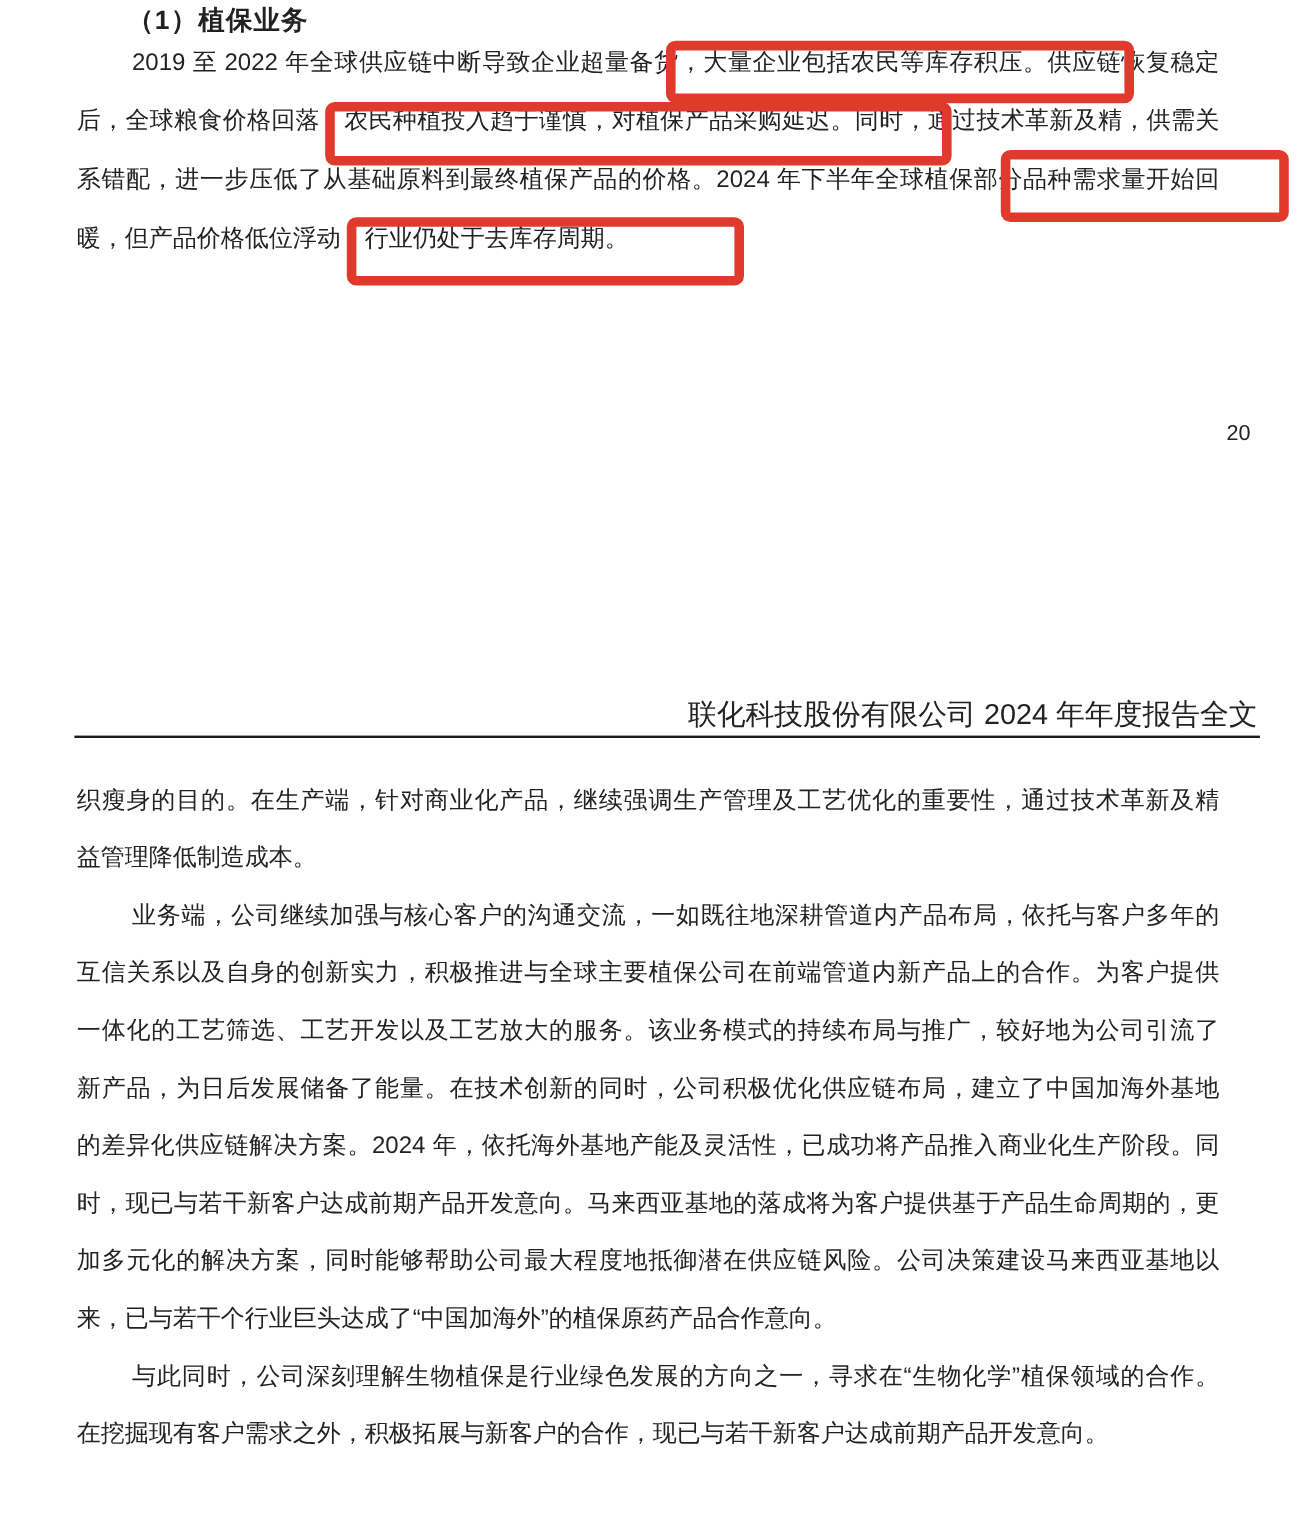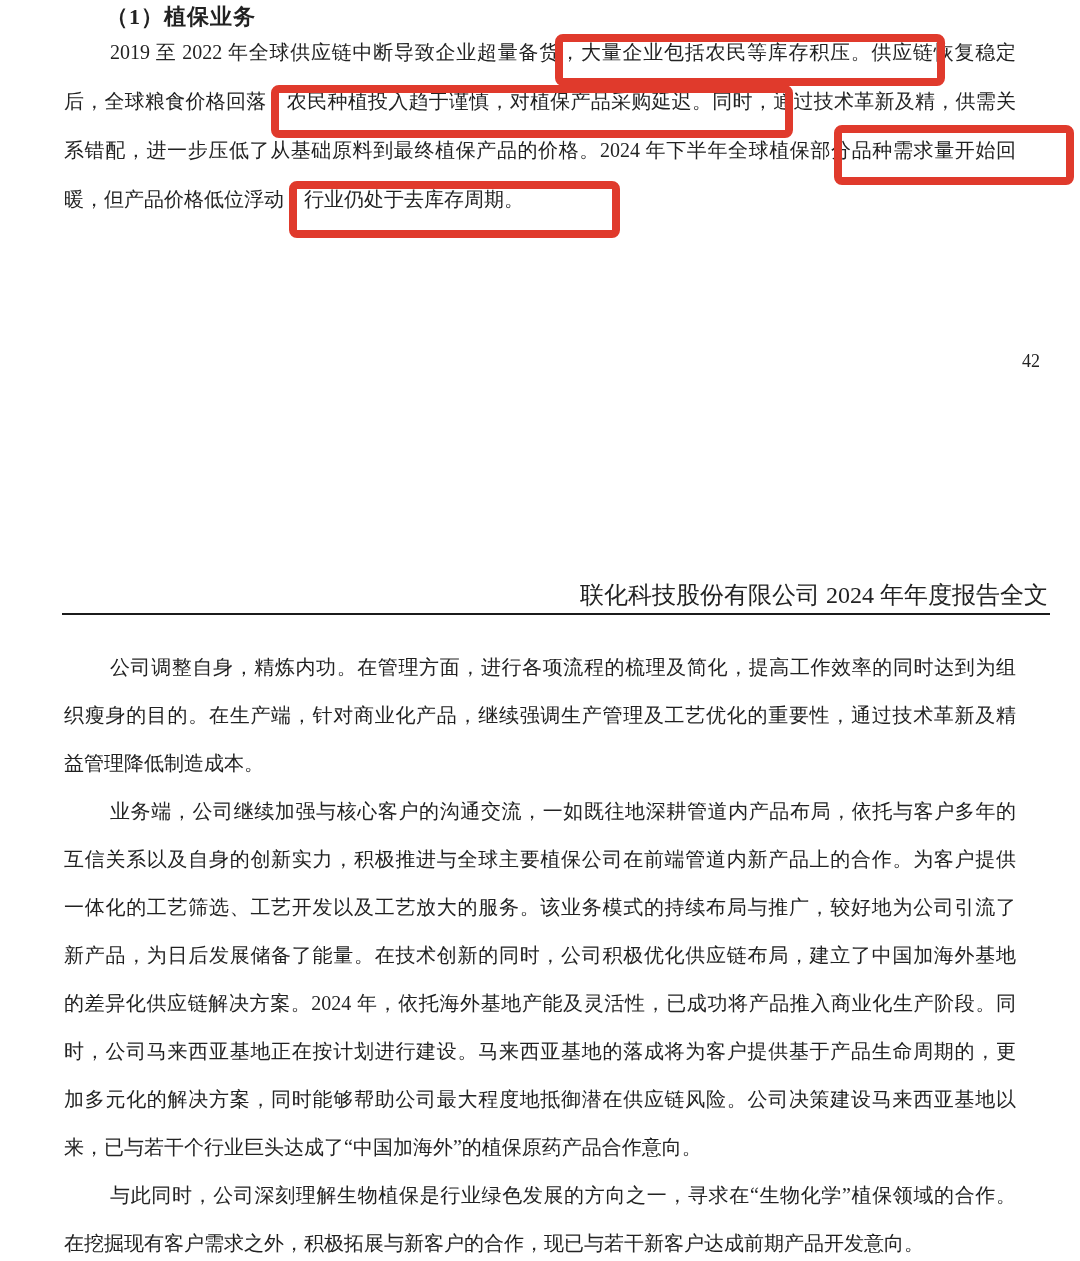--- a/index.html
+++ b/index.html
@@ -4,21 +4,21 @@
 <style>
   :root { --annot-color: #e03a2c; --ink: #222222; --paper: #ffffff; }
   * { box-sizing: border-box; }
   html, body { margin: 0; padding: 0; background: #fff; }
   .page {
     position: relative;
     width: 1080px;
     height: 1261px;
     background: var(--paper);
     color: var(--ink);
-    font-family: Liberation Serif, serif;
+    font-family: Liberation Sans, sans-serif;
     overflow: hidden;
   }
   .heading {
     position: absolute;
     left: 106px;
     top: 2px;
     margin: 0;
     font-size: 22px;
     font-weight: bold;
     letter-spacing: 1px;
@@ -76,37 +76,36 @@
 
   <h2 class="heading">（1）植保业务</h2>
 
   <div class="para top-para">
     <div class="line indent">2019 至 2022 年全球供应链中断导致企业超量备货，大量企业包括农民等库存积压。供应链恢复稳定</div>
     <div class="line">后，全球粮食价格回落，农民种植投入趋于谨慎，对植保产品采购延迟。同时，通过技术革新及精，供需关</div>
     <div class="line">系错配，进一步压低了从基础原料到最终植保产品的价格。2024 年下半年全球植保部分品种需求量开始回</div>
     <div class="line last">暖，但产品价格低位浮动，行业仍处于去库存周期。</div>
   </div>
 
-  <div class="page-number">42</div>
+  <div class="page-number">20</div>
 
   <div class="footer-text">联化科技股份有限公司 2024 年年度报告全文</div>
 
   <div class="divider"></div>
 
   <div class="para body-para">
-    <div class="line indent">公司调整自身，精炼内功。在管理方面，进行各项流程的梳理及简化，提高工作效率的同时达到为组</div>
     <div class="line">织瘦身的目的。在生产端，针对商业化产品，继续强调生产管理及工艺优化的重要性，通过技术革新及精</div>
     <div class="line last">益管理降低制造成本。</div>
 
     <div class="line indent">业务端，公司继续加强与核心客户的沟通交流，一如既往地深耕管道内产品布局，依托与客户多年的</div>
     <div class="line">互信关系以及自身的创新实力，积极推进与全球主要植保公司在前端管道内新产品上的合作。为客户提供</div>
     <div class="line">一体化的工艺筛选、工艺开发以及工艺放大的服务。该业务模式的持续布局与推广，较好地为公司引流了</div>
     <div class="line">新产品，为日后发展储备了能量。在技术创新的同时，公司积极优化供应链布局，建立了中国加海外基地</div>
     <div class="line">的差异化供应链解决方案。2024 年，依托海外基地产能及灵活性，已成功将产品推入商业化生产阶段。同</div>
-    <div class="line">时，公司马来西亚基地正在按计划进行建设。马来西亚基地的落成将为客户提供基于产品生命周期的，更</div>
+    <div class="line">时，现已与若干新客户达成前期产品开发意向。马来西亚基地的落成将为客户提供基于产品生命周期的，更</div>
     <div class="line">加多元化的解决方案，同时能够帮助公司最大程度地抵御潜在供应链风险。公司决策建设马来西亚基地以</div>
     <div class="line last">来，已与若干个行业巨头达成了“中国加海外”的植保原药产品合作意向。</div>
 
     <div class="line indent">与此同时，公司深刻理解生物植保是行业绿色发展的方向之一，寻求在“生物化学”植保领域的合作。</div>
     <div class="line last">在挖掘现有客户需求之外，积极拓展与新客户的合作，现已与若干新客户达成前期产品开发意向。</div>
   </div>
 
   <div class="hl-box hl-1"></div>
   <div class="hl-box hl-2"></div>
   <div class="hl-box hl-3"></div>

